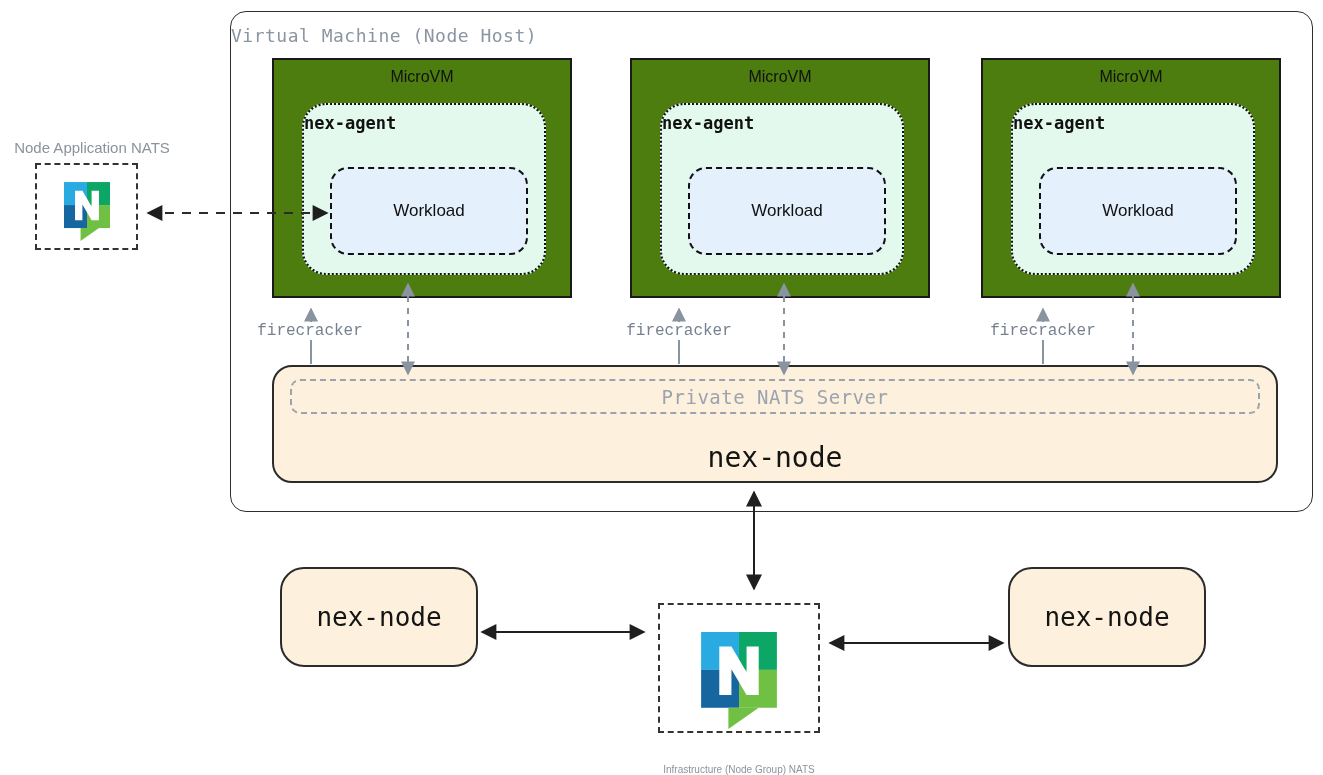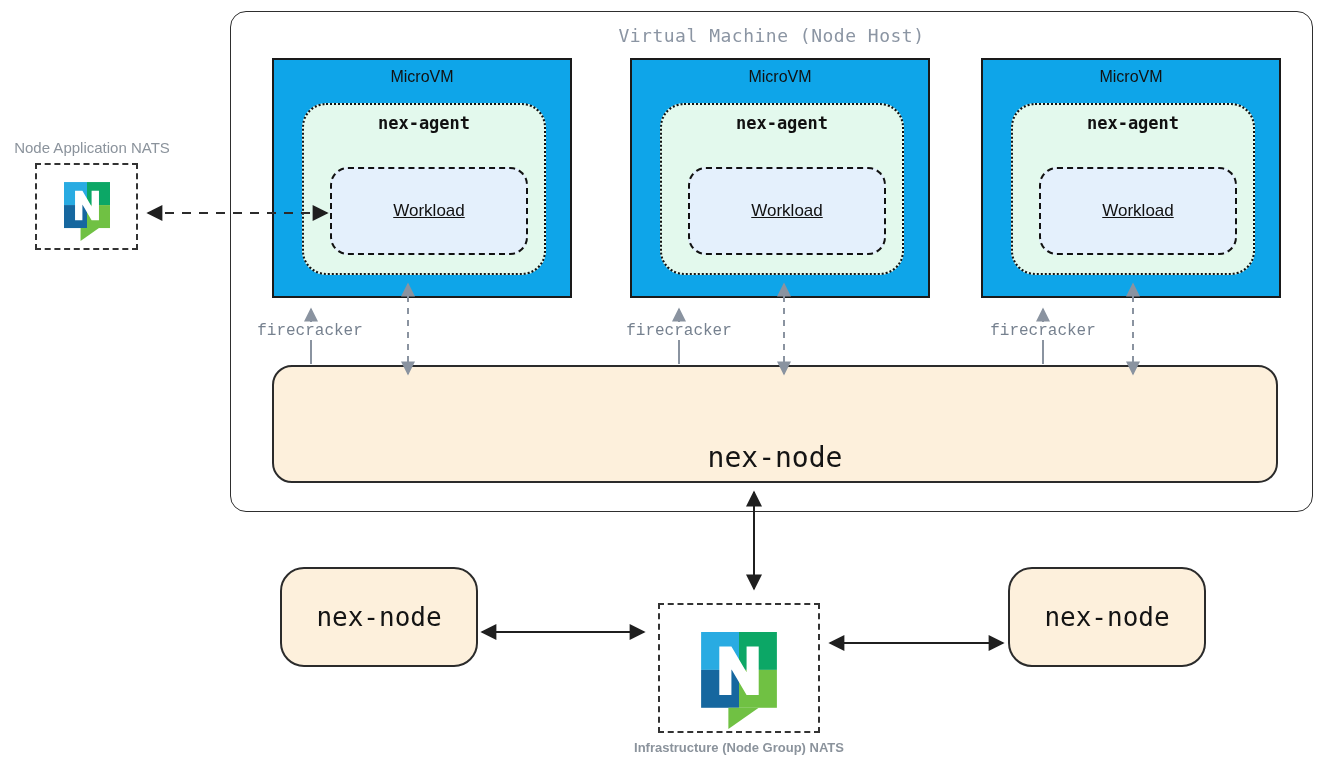--- a/index.html
+++ b/index.html
@@ -3,36 +3,36 @@
 <meta charset="utf-8">
 <style>
   html,body{margin:0;padding:0;background:#ffffff;}
   .stage{position:relative;width:1323px;height:775px;background:#ffffff;overflow:hidden;
          font-family:"Liberation Sans", sans-serif;}
   .mono{font-family:"DejaVu Sans Mono", monospace;}
 
   
   .vm-host{position:absolute;left:230px;top:11px;width:1083px;height:501px;
            border:1.6px solid #2e2e2e;border-radius:16px;background:#ffffff;box-sizing:border-box;}
-  .vm-host-title{position:absolute;left:0;top:13px;width:100%;text-align:center;
+  .vm-host-title{position:absolute;left:0;top:13px;width:100%;
                  font-size:18px;color:#8b95a3;letter-spacing:.5px;}
 
   
-  .microvm{position:absolute;top:58px;width:300px;height:240px;background:#0ea5e9;
+  .microvm{position:absolute;top:58px;width:300px;height:240px;background:#4d7c0f;
            border:2px solid #1a1a1a;box-sizing:border-box;}
   .mv1{left:272px;} .mv2{left:630px;} .mv3{left:981px;}
   .microvm-title{position:absolute;top:8px;left:0;width:100%;text-align:center;
                  font-size:16px;color:#111;}
   .agent{position:absolute;left:28px;right:24px;top:43px;height:172px;background:#e3f9ed;
          border:2px dotted #111;border-radius:24px;box-sizing:border-box;}
-  .agent-title{position:absolute;top:8px;left:0;width:100%;text-align:center;
+  .agent-title{position:absolute;top:8px;left:0;width:100%;text-align:left;
                font-size:17px;font-weight:600;color:#111;}
   .workload{position:absolute;left:26px;right:16px;top:62px;height:88px;background:#e4f0fc;
             border:2px dashed #111;border-radius:18px;box-sizing:border-box;
-            display:flex;align-items:center;justify-content:center;font-size:17px;color:#111;text-decoration:underline;}
+            display:flex;align-items:center;justify-content:center;font-size:17px;color:#111;}
 
   
   .node-host{position:absolute;left:272px;top:365px;width:1006px;height:118px;background:#fdf0dc;
              border:2px solid #2b2b2b;border-radius:20px;box-sizing:border-box;}
   .pns{position:absolute;left:16px;right:16px;top:12px;height:35px;border:2px dashed #9aa3ae;
        border-radius:10px;box-sizing:border-box;display:flex;align-items:center;justify-content:center;}
   .pns-label{font-size:19px;color:#9aa3ae;letter-spacing:.5px;}
   .node-host-label{position:absolute;bottom:7px;left:0;width:100%;text-align:center;
                    font-size:28px;color:#141414;font-weight:500;}
 
@@ -44,22 +44,22 @@
   .user-nats-label{position:absolute;left:4px;top:139px;width:176px;text-align:center;
                    font-size:15px;color:#8b939c;}
   .user-nats-box{position:absolute;left:35px;top:163px;width:103px;height:87px;
                  border:2px dashed #333;box-sizing:border-box;}
   .user-nats-box svg{position:absolute;left:50%;top:17px;transform:translateX(-50%);}
 
   
   .infra-nats-box{position:absolute;left:658px;top:603px;width:162px;height:130px;
                   border:2px dashed #333;box-sizing:border-box;}
   .infra-nats-box svg{position:absolute;left:50%;top:27px;transform:translateX(-50%);}
-  .infra-nats-label{position:absolute;left:564px;top:740px;width:350px;text-align:center;
-                    font-size:13px;color:#8b939c;font-weight:bold;}
+  .infra-nats-label{position:absolute;left:564px;top:764px;width:350px;text-align:center;
+                    font-size:10px;color:#8b939c;}
 
   
   .peer{position:absolute;top:567px;width:198px;height:100px;background:#fdf0dc;
         border:2px solid #2b2b2b;border-radius:24px;box-sizing:border-box;
         display:flex;align-items:center;justify-content:center;
         font-size:26px;color:#141414;font-weight:500;}
   .peer-left{left:280px;} .peer-right{left:1008px;}
 
   .arrows{position:absolute;left:0;top:0;width:1323px;height:775px;pointer-events:none;}
 </style>
@@ -90,20 +90,23 @@
 
   <div class="microvm mv3">
     <div class="microvm-title">MicroVM</div>
     <div class="agent">
       <div class="agent-title mono">nex-agent</div>
       <div class="workload">Workload</div>
     </div>
   </div>
 
   <div class="node-host">
+    <div class="pns">
+      <span class="pns-label mono">Private NATS Server</span>
+    </div>
     <div class="node-host-label mono">nex-node</div>
   </div>
 
   <svg class="arrows">
     <defs>
       <marker id="mB" viewBox="0 0 10 10" refX="9" refY="5" markerWidth="9" markerHeight="8" orient="auto-start-reverse">
         <path d="M0 0 L10 5 L0 10 z" fill="#1f1f1f"></path>
       </marker>
       <marker id="mG" viewBox="0 0 10 10" refX="9" refY="5" markerWidth="8" markerHeight="7" orient="auto-start-reverse">
         <path d="M0 0 L10 5 L0 10 z" fill="#8a93a0"></path>

